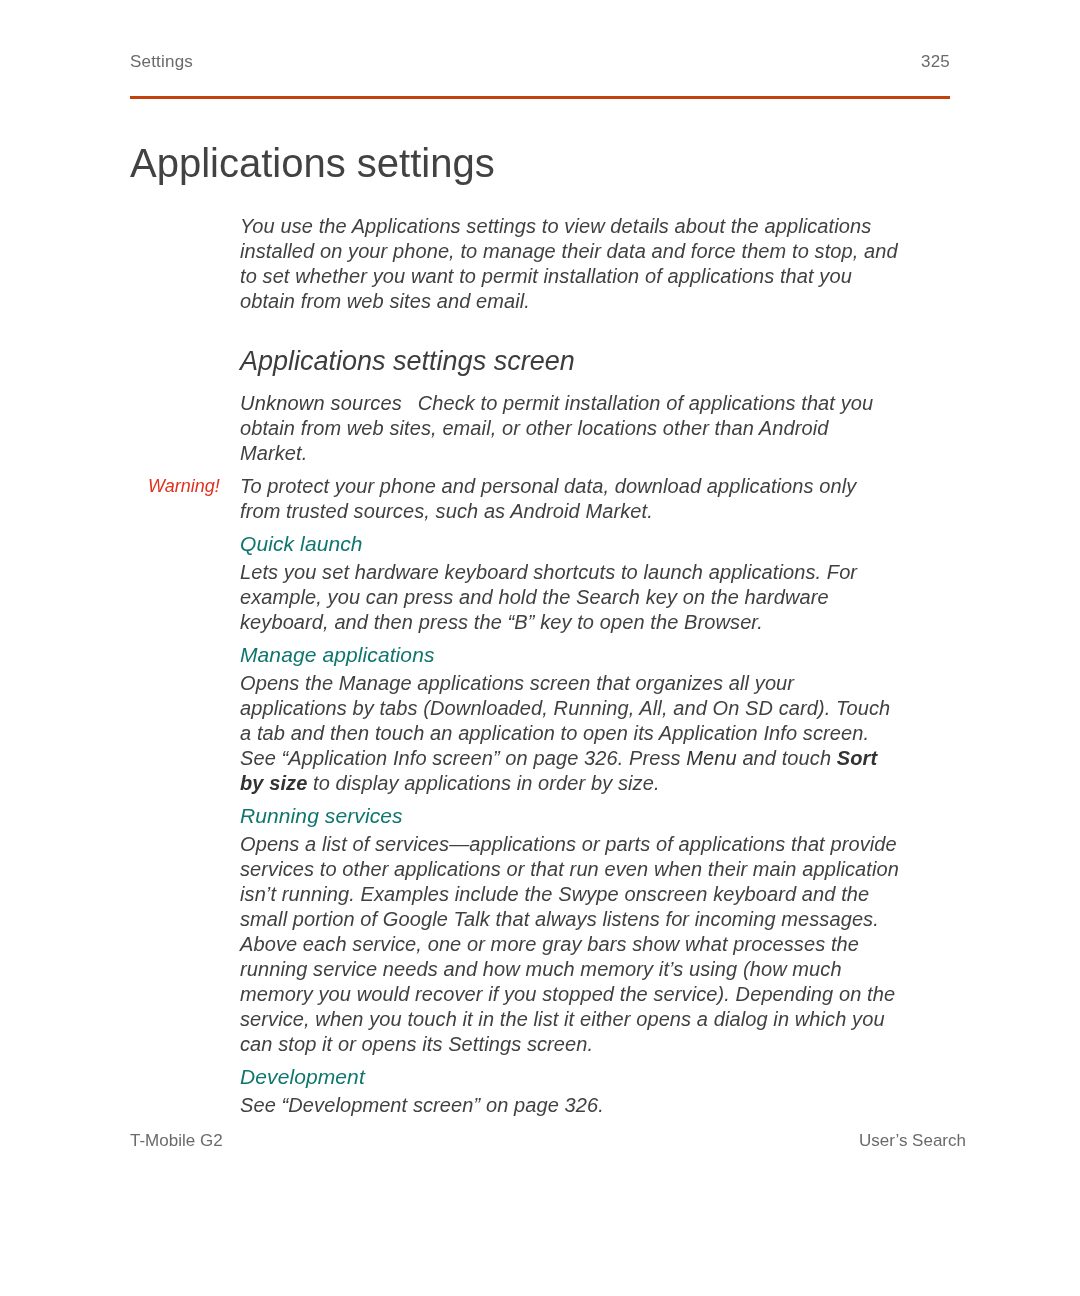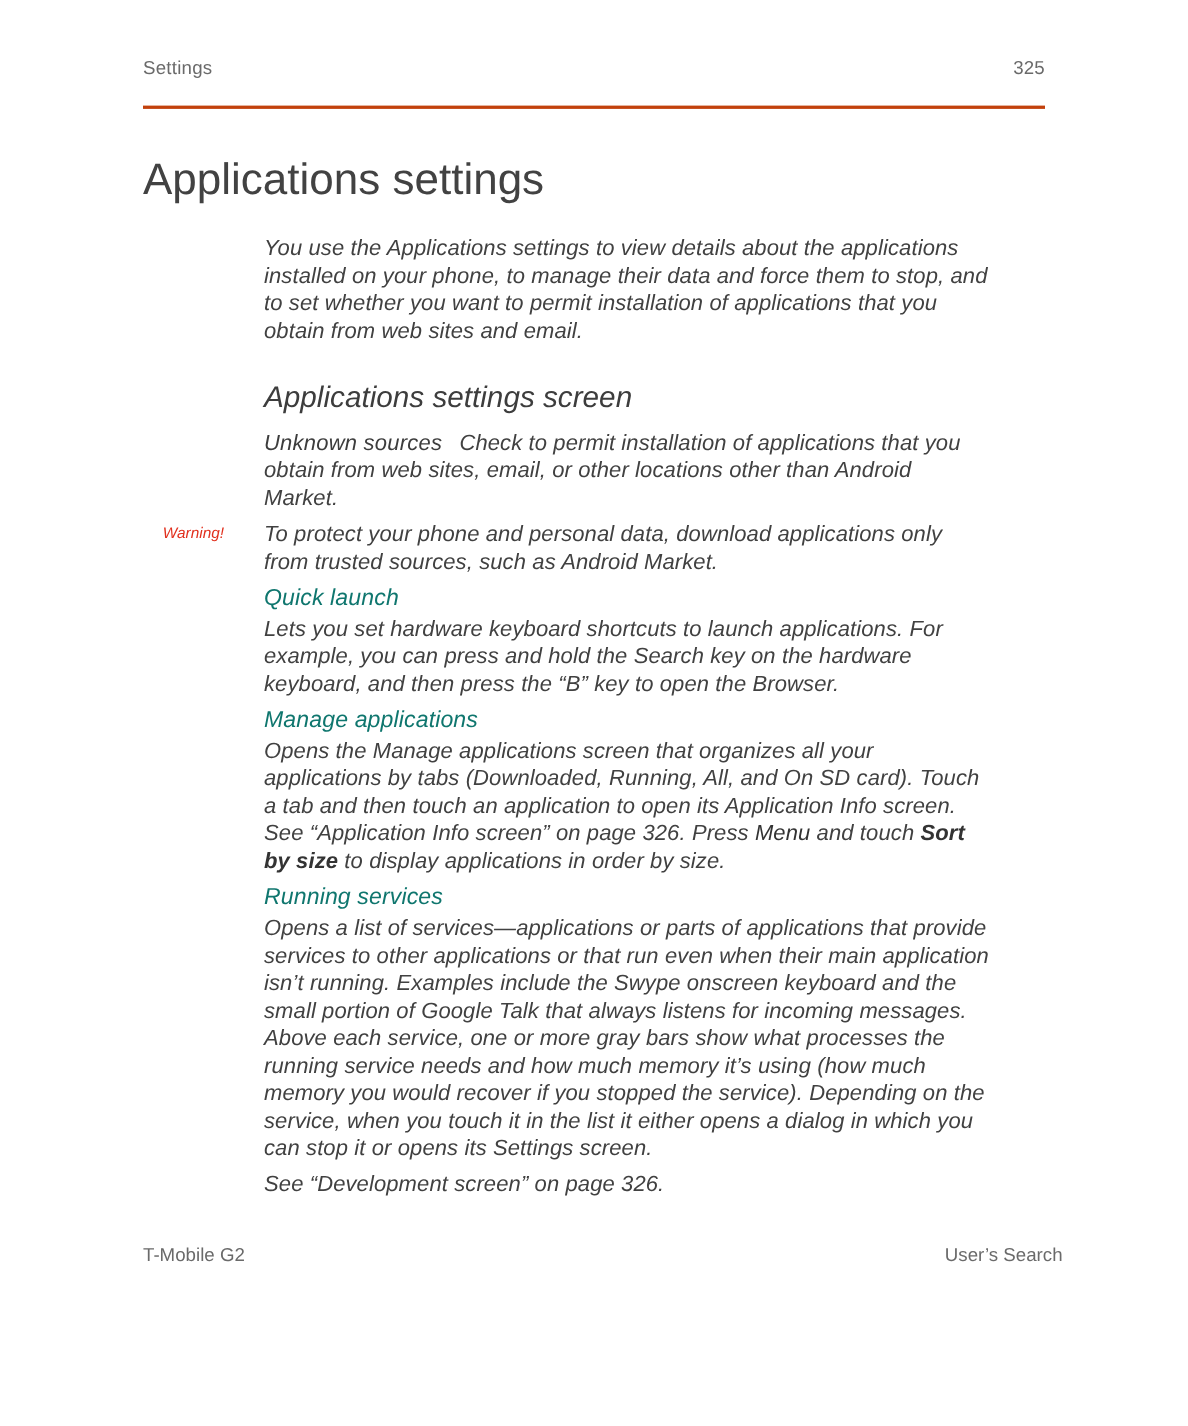--- a/index.html
+++ b/index.html
@@ -68,21 +68,21 @@
   .inline-run .item-label { margin-right: 10px; }
   .warning-row {
     position: relative;
     margin-bottom: 8px;
   }
   .warning-label {
     position: absolute;
     left: -92px;
     top: 2px;
     color: #e1301e;
-    font-size: 14px;
+    font-size: 18px;
     font-weight: 300;
   }
   .subhead {
     font-size: 21px;
     color: #0f766e;
     font-weight: 400;
     margin-top: 8px;
     margin-bottom: 4px;
     letter-spacing: 0.1px;
   }
@@ -140,20 +140,21 @@
     <p class="para">Lets you set hardware keyboard shortcuts to launch applications. For example, you can press and hold the Search key on the hardware keyboard, and then press the “B” key to open the Browser.</p>
 
     <div class="subhead">Manage applications</div>
     <p class="para">
       <span>Opens the Manage applications screen that organizes all your applications by tabs (Downloaded, Running, All, and On SD card). Touch a tab and then touch an application to open its Application Info screen. See “Application Info screen” on page 326. Press </span><span class="hard">Menu</span><span> and touch </span><span class="bold">Sort by size</span><span> to display applications in order by size.</span>
     </p>
 
     <div class="subhead">Running services</div>
     <p class="para">Opens a list of services—applications or parts of applications that provide services to other applications or that run even when their main application isn’t running. Examples include the Swype onscreen keyboard and the small portion of Google Talk that always listens for incoming messages. Above each service, one or more gray bars show what processes the running service needs and how much memory it’s using (how much memory you would recover if you stopped the service). Depending on the service, when you touch it in the list it either opens a dialog in which you can stop it or opens its Settings screen.</p>
 
+    <div class="subhead">Development</div>
     <p class="para">See “Development screen” on page 326.</p>
 
   </div>
 
 </div>
 
 <div class="footer">
   <span>T-Mobile G2</span>
   <span>User’s Search</span>
 </div>

